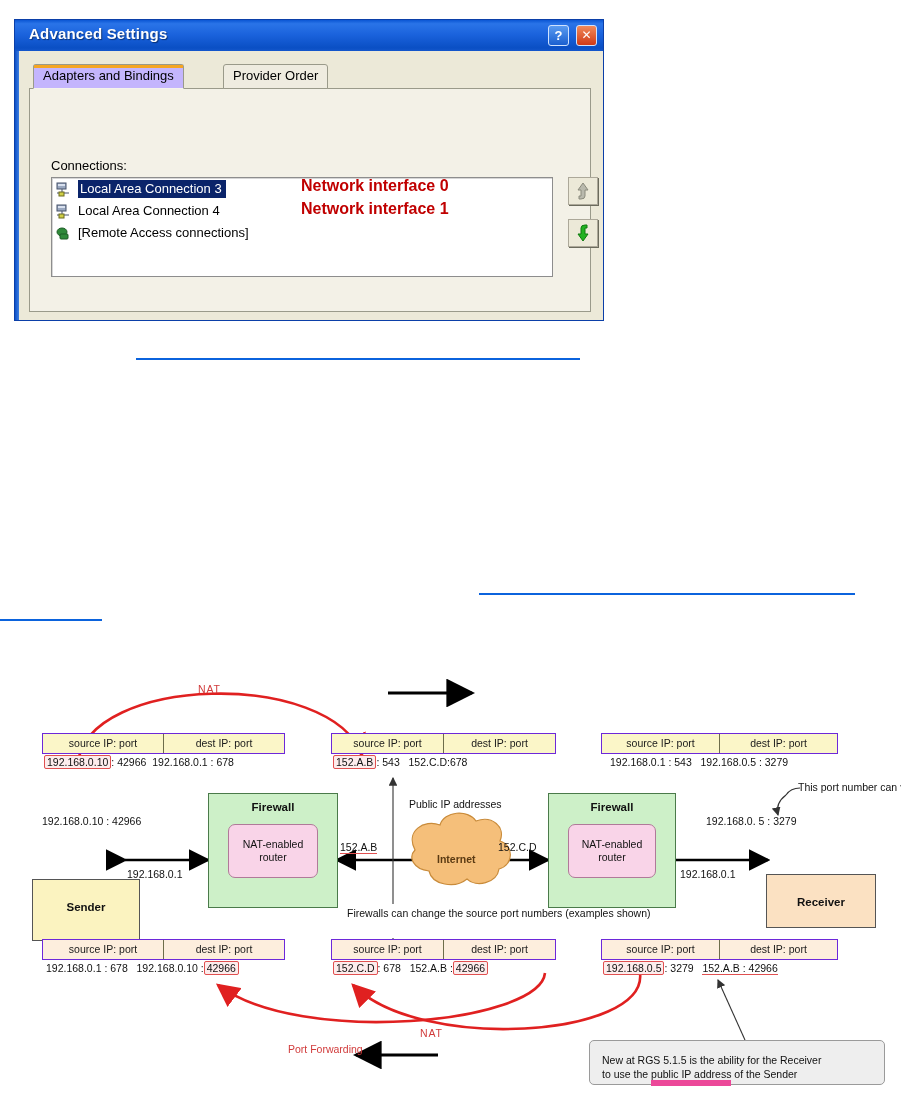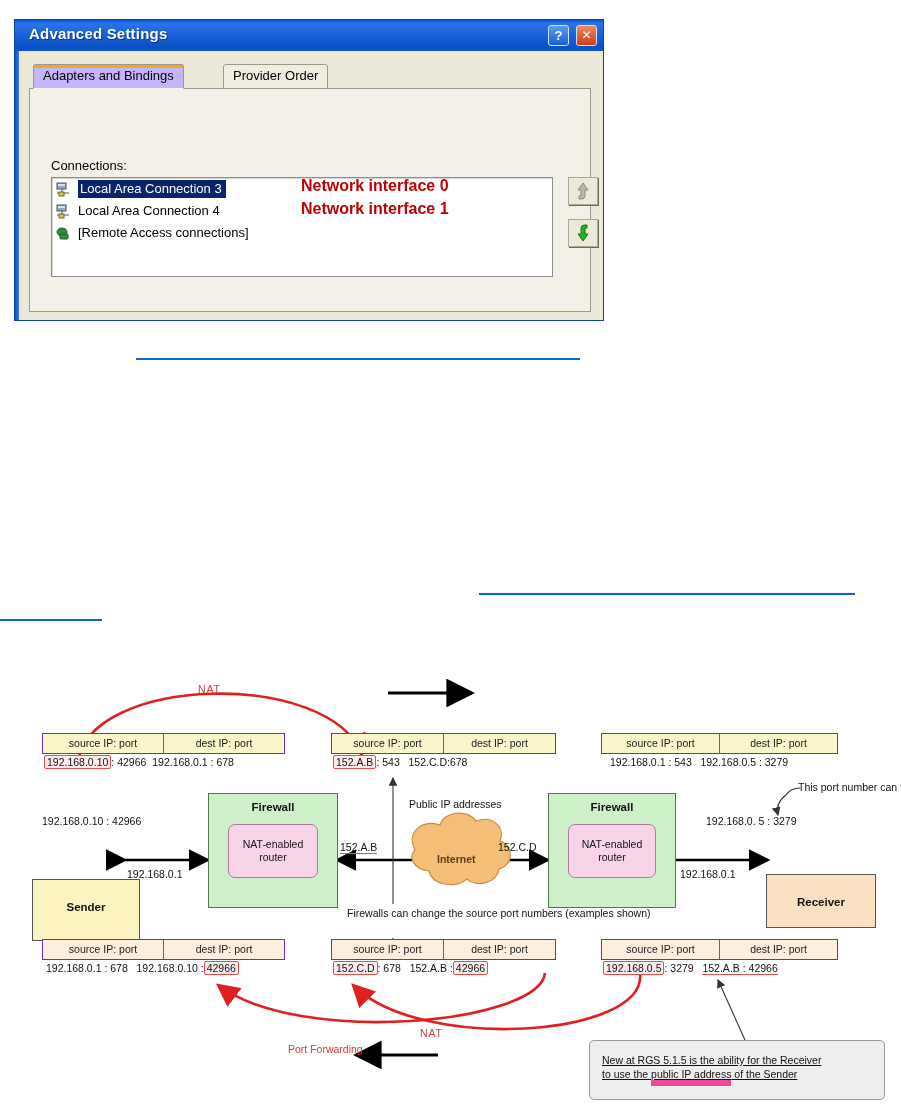--- a/index.html
+++ b/index.html
@@ -88,24 +88,24 @@
   .router{position:absolute;left:19px;top:30px;right:19px;height:54px;
       background:#f9d4e8;border:1px solid #b07a99;border-radius:7px;
       font-size:10.5px;color:#111;text-align:center;line-height:13px;
       padding-top:13px;box-sizing:border-box;}
 
   .lbl{position:absolute;font-size:10.5px;color:#111;white-space:nowrap;
        line-height:12px;}
   .lbl.red{color:#d13b3b;}
   .lbl.ulred{border-bottom:1.6px solid #e05050;}
 
-  #callout{position:absolute;left:589px;top:1040px;width:296px;height:60px;
+  #callout{position:absolute;left:589px;top:1040px;width:296px;height:45px;
        background:#eeeeee;border:1px solid #9a9a9a;border-radius:5px;
        font-size:10.5px;color:#111;line-height:14px;padding:12px 10px 0 12px;
-       box-sizing:border-box;text-decoration:underline;}
+       box-sizing:border-box;}
   #callout .u{border-bottom:6px solid #ec4899;}
 </style>
 </head>
 <body>
 
 <div id="dlg">
   <div id="dlg-left-edge"></div>
 
   <div id="titlebar">
     <div id="title-text">Advanced Settings</div>

